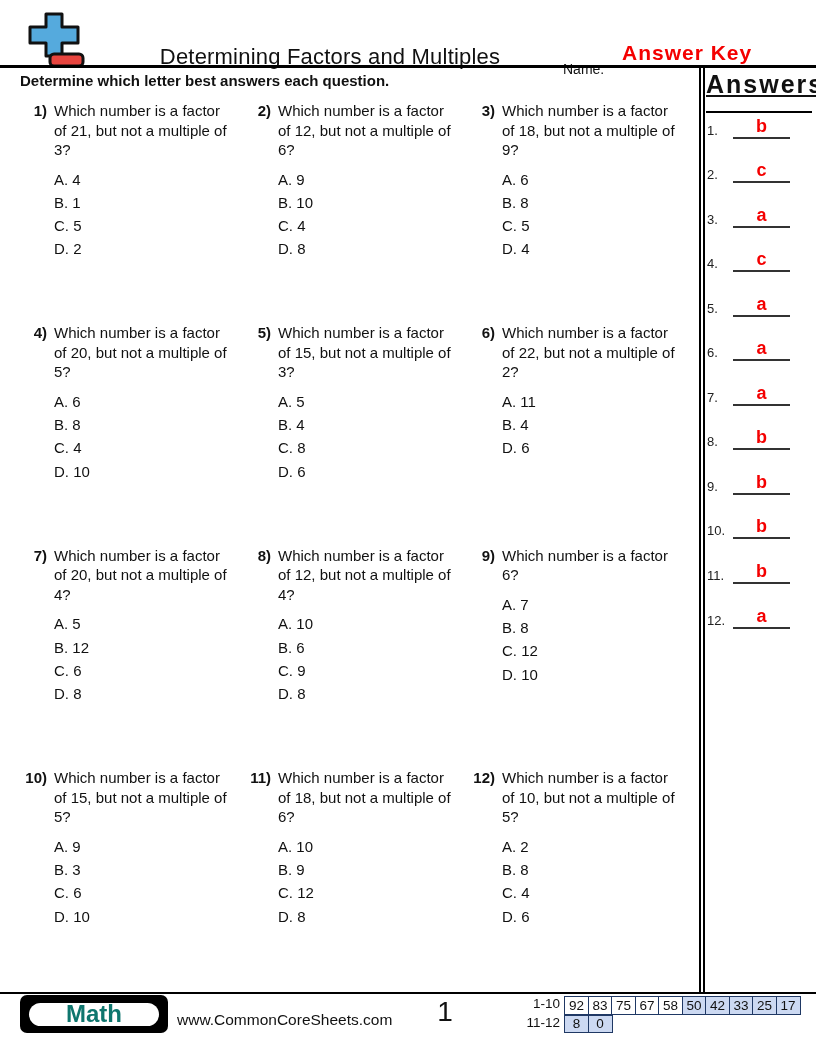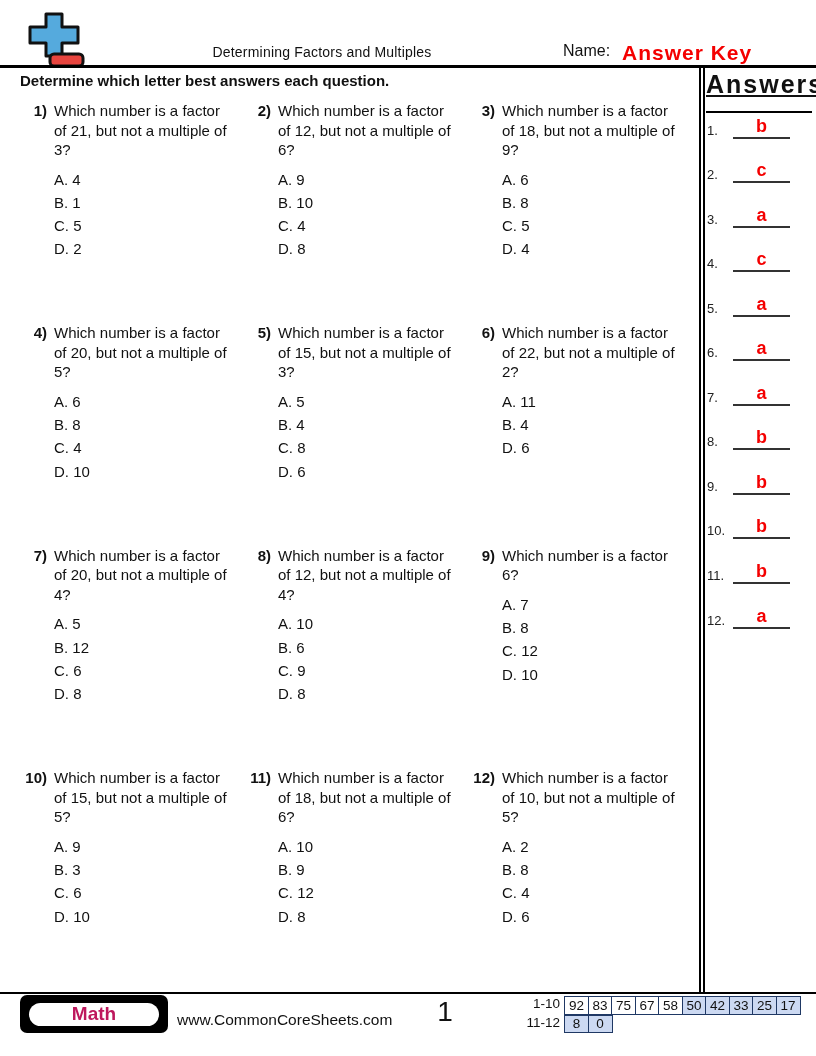--- a/index.html
+++ b/index.html
@@ -4,23 +4,23 @@
 <style>
   * { margin:0; padding:0; box-sizing:border-box; }
   html,body { background:#ffffff; }
   .page {
     position:relative; width:816px; height:1056px; background:#fff;
     font-family:"Liberation Sans", sans-serif; color:#111; overflow:hidden;
   }
 
   
   .logo { position:absolute; left:22px; top:11px; width:64px; height:58px; }
-  .page-title { position:absolute; left:112px; top:44px; width:420px; text-align:center;
-    font-size:14px; letter-spacing:0.2px; }
-  .name-label { position:absolute; left:563px; top:42px; font-size:16px; }
+  .page-title { position:absolute; left:120px; top:44px; width:420px; text-align:center;
+    font-size:22px; letter-spacing:0.2px; }
+  .name-label { position:absolute; left:563px; top:61px; font-size:14px; }
   .answer-key { position:absolute; left:622px; top:41px; font-size:21px; font-weight:bold;
     color:#f40000; letter-spacing:1px; }
   .header-rule { position:absolute; left:0; top:65px; width:816px; height:3px; background:#000; }
   .instruction { position:absolute; left:20px; top:72px; font-size:15px; font-weight:bold; }
 
   
   .v-divider { position:absolute; left:699px; top:68px; width:6px; height:925px;
     border-left:2px solid #000; border-right:2px solid #000; }
   .answers-head { position:absolute; left:706px; top:70px; width:106px; text-align:left;
     font-size:25px; font-weight:bold; letter-spacing:2px; text-decoration:underline;
@@ -41,21 +41,21 @@
   .q-line { font-size:15px; line-height:19.5px; }
   .q-opts { margin-top:8px; }
   .q-opt { font-size:15px; line-height:23.3px; }
 
   
   .footer-rule { position:absolute; left:0; top:992px; width:816px; height:2px; background:#000; }
   .math-badge { position:absolute; left:20px; top:995px; width:148px; height:38px; background:#000;
     border-radius:7px; display:flex; align-items:center; justify-content:center; }
   .math-pill { background:#fff; border-radius:15px; width:130px; height:23px;
     display:flex; align-items:center; justify-content:center;
-    font-size:19px; font-weight:bold; color:#be185d; }
+    font-size:24px; font-weight:bold; color:#0f766e; }
   .website { position:absolute; left:177px; top:1011px; font-size:15.5px; }
   .page-num { position:absolute; left:425px; top:996px; width:40px; text-align:center;
     font-size:28px; }
   .score-table { position:absolute; left:524px; top:996px; }
   .score-row { display:flex; align-items:flex-start; height:18.5px; }
   .score-label { width:40px; text-align:right; font-size:13.5px; padding-right:4px; flex:none; }
   .score-cell { width:25px; height:18.5px; border:1.5px solid #1f3864; margin-left:-1.5px;
     display:flex; align-items:center; justify-content:center; font-size:13.5px; background:#fff; flex:none; }
   .score-cell.first { margin-left:0; }
   .score-cell.hl { background:#ccd9f2; }

